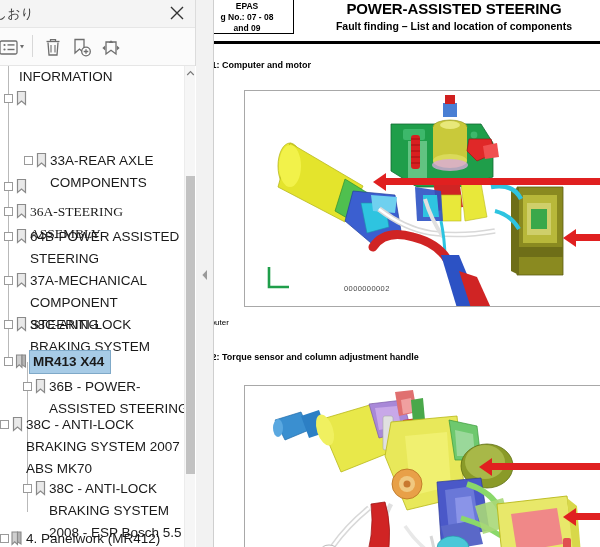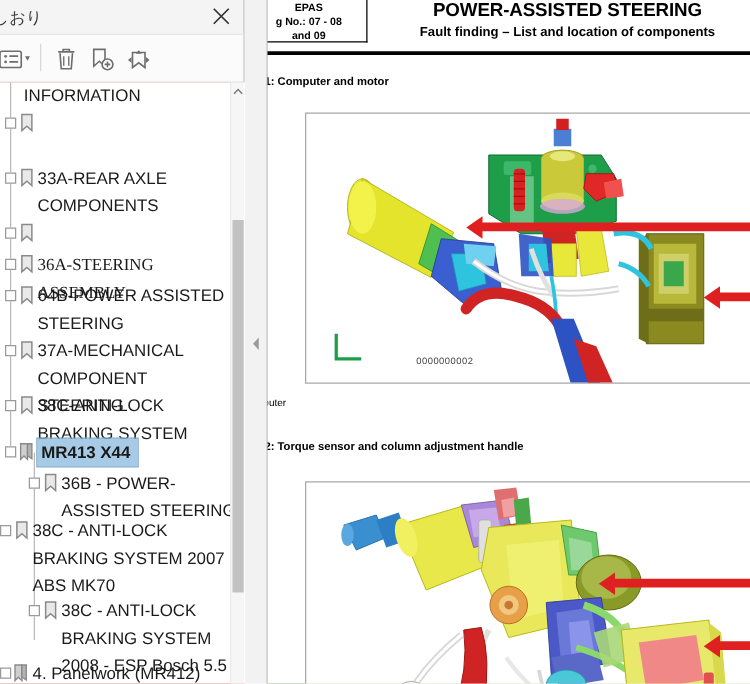--- a/index.html
+++ b/index.html
@@ -8,21 +8,21 @@
     width: 600px; height: 547px;
     overflow: hidden;
     background: #ffffff;
     font-family: "Liberation Sans", sans-serif;
   }
   #app { position: relative; width: 600px; height: 547px; overflow: hidden; }
 
   
   #bookmark-panel {
     position: absolute; left: 0; top: 0; width: 196px; height: 547px;
-    background: #b91c1c; border-right: 1px solid #dcdcdc;
+    background: #f0abfc; border-right: 1px solid #dcdcdc;
   }
   #bm-titlebar {
     position: relative; height: 28px; background: #f4f4f4;
     border-bottom: 1px solid #e6e6e6;
   }
   #bm-title {
     position: absolute; left: -6px; top: 5px;
     font-size: 13px; color: #3a3a3a; white-space: nowrap;
   }
   #bm-close {
@@ -218,21 +218,21 @@
 
       <div class="tree-row" style="top:22px; padding-left:4px;">
         <span class="toggle"></span>
         <span class="bmicon">
           <svg width="17" height="20" viewBox="0 0 17 20">
               <path d="M4.5 2.5 H12.5 V15.5 L8.5 12 L4.5 15.5 Z" fill="#e9e9e9" stroke="#8a8a8a" stroke-width="1.2"></path>
             </svg>
         </span>
       </div>
 
-      <div class="tree-row" style="top:66px; padding-left:4px;">
+      <div class="tree-row" style="top:84px; padding-left:4px;margin-left:20px;">
         <span class="toggle"></span>
         <span class="bmicon">
           <svg width="17" height="20" viewBox="0 0 17 20">
               <path d="M4.5 2.5 H12.5 V15.5 L8.5 12 L4.5 15.5 Z" fill="#e9e9e9" stroke="#8a8a8a" stroke-width="1.2"></path>
             </svg>
         </span>
         <span class="tlabel">33A-REAR AXLE COMPONENTS</span>
       </div>
 
       <div class="tree-row" style="top:110px; padding-left:4px;">
@@ -422,21 +422,21 @@
           <path d="M196 130 Q200 150 200 168" fill="none" stroke="#2ec4e0" stroke-width="3"></path>
 
           <path d="M128 156 Q140 138 168 146 Q192 152 202 168" fill="none" stroke="#d02424" stroke-width="9" stroke-linecap="round"></path>
 
           <path d="M196 164 L214 164 L236 217 L212 217 Z" fill="#2c52c4"></path>
           <path d="M214 180 L232 186 L246 217 L226 217 Z" fill="#d02424"></path>
 
           <path d="M24 176 L24 196 L44 196" fill="none" stroke="#1f9e4a" stroke-width="2.6"></path>
         </svg>
 
-        <div class="fig-id" style="left:88px; top:193px;">0000000002</div>
+        <div class="fig-id" style="left:99px; top:193px;">0000000002</div>
 
         <div class="callout-line" style="left:140px; top:87px; width:228px;"></div>
         <div class="callout-arrow" style="left:128px; top:81.5px;"></div>
 
         <div class="callout-line" style="left:330px; top:143px; width:38px;"></div>
         <div class="callout-arrow" style="left:318px; top:137.5px;"></div>
       </div>
 
       <div class="legend-text" style="left:26px; top:306px;">or
 mputer</div>

